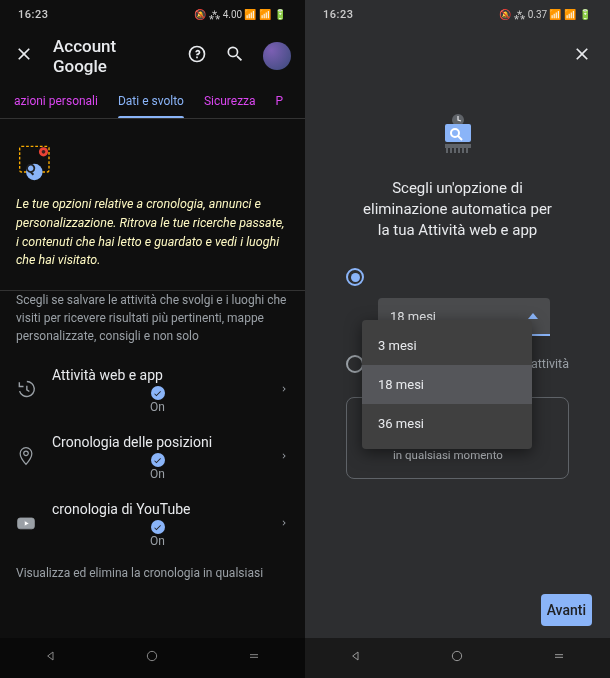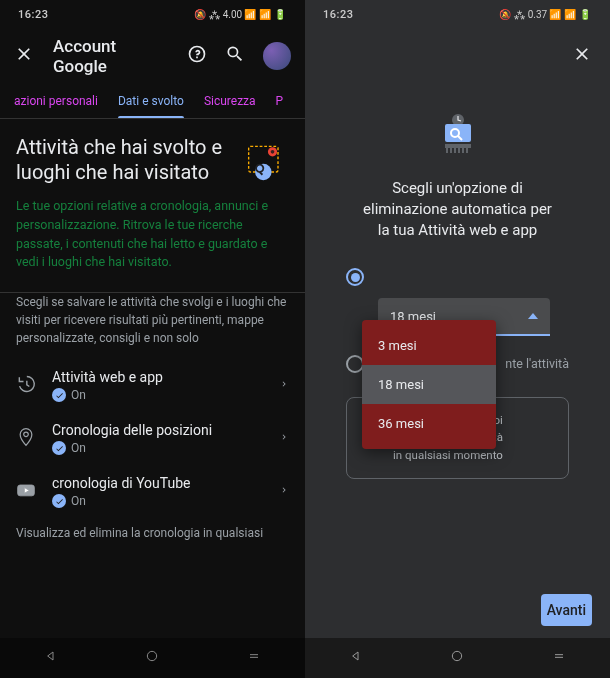--- a/index.html
+++ b/index.html
@@ -22,32 +22,32 @@
     .tabs { display: flex; border-bottom: 1px solid #333; padding: 0 4px; overflow: hidden; }
     .tab { padding: 10px 10px; font-size: 12px; color: #d946ef; white-space: nowrap; position: relative; }
     .tab.active { color: #8ab4f8; }
     .tab.active::after { content: ''; position: absolute; bottom: 0; left: 10px; right: 10px; height: 2px; background: #8ab4f8; border-radius: 2px 2px 0 0; }
     
     .hero { padding: 16px 16px 8px; display: flex; gap: 10px; }
     .hero-text { flex: 1; font-size: 20px; line-height: 1.25; font-weight: 400; }
     .hero-icon { width: 44px; height: 44px; position: relative; margin-top: 4px; }
     .hero-icon svg { width: 44px; height: 44px; }
     
-    .subtext { padding: 4px 16px 20px; font-size: 12.5px; line-height: 1.5; color: #15803d; }
+    .subtext { padding: 4px 16px 20px; font-size: 12.5px; line-height: 1.5; color: #fef9c3; font-style: italic; }
     
     .divider { height: 1px; background: #333; }
     
     .section-title { padding: 18px 16px 6px; font-size: 15px; font-weight: 500; }
     .section-sub { padding: 0 16px 12px; font-size: 12px; line-height: 1.5; color: #9aa0a6; }
     
     .row { display: flex; align-items: center; padding: 10px 16px; gap: 16px; }
     .row-icon svg { width: 20px; height: 20px; fill: #9aa0a6; stroke: #9aa0a6; }
     .row-body { flex: 1; }
     .row-title { font-size: 14px; margin-bottom: 3px; }
-    .row-status { display: flex; align-items: center; gap: 5px; font-size: 12px; color: #9aa0a6; }
+    .row-status { display: flex; align-items: center; font-size: 12px; color: #9aa0a6; flex-direction: column; }
     .check-badge { width: 14px; height: 14px; border-radius: 50%; background: #8ab4f8; display: flex; align-items: center; justify-content: center; }
     .check-badge svg { width: 9px; height: 9px; fill: #202124; }
     .chevron svg { width: 10px; height: 14px; fill: #9aa0a6; }
     
     .footer-link { padding: 8px 16px; font-size: 12px; color: #9aa0a6; }
     
     .navbar { position: absolute; bottom: 0; left: 0; right: 0; height: 40px; display: flex; justify-content: space-around; align-items: center; background: rgba(0,0,0,0.4); }
     .navbar svg { width: 16px; height: 16px; fill: none; stroke: #888; stroke-width: 1.5; }
     .close-top { position: absolute; top: 44px; right: 18px; z-index: 5; }
     .close-top svg { width: 20px; height: 20px; fill: #e8eaed; }
@@ -65,21 +65,21 @@
     
     .select-box { margin-left: 32px; width: 172px; height: 38px; background: #4a4b4d; border-radius: 4px 4px 0 0; border-bottom: 2px solid #8ab4f8; display: flex; align-items: center; justify-content: space-between; padding: 0 12px; font-size: 13px; margin-bottom: 8px; position: relative; z-index: 20; }
     .select-box svg { width: 10px; height: 6px; fill: #8ab4f8; }
     
     .radio-row2 { display: flex; gap: 14px; align-items: center; padding: 10px 0; }
     .partial-text { font-size: 12.5px; color: #9aa0a6; }
     
     .info-card { border: 1px solid #5f6368; border-radius: 8px; padding: 14px 10px; margin-top: 14px; display: flex; gap: 12px; font-size: 11.5px; line-height: 1.5; color: #bdc1c6; }
     .info-card svg { width: 24px; height: 24px; flex-shrink: 0; fill: #9aa0a6; }
     
-    .dropdown-popup { position: absolute; top: 320px; left: 57px; right: 24px; width: 134px; background: #7f1d1d; border-radius: 4px; box-shadow: 0 4px 16px rgba(0,0,0,0.5); z-index: 30; overflow: hidden; padding: 6px 0;}
+    .dropdown-popup { position: absolute; top: 320px; left: 57px; right: 24px; width: 170px; background: #404040; border-radius: 4px; box-shadow: 0 4px 16px rgba(0,0,0,0.5); z-index: 30; overflow: hidden; padding: 6px 0;}
     .dd-item { padding: 12px 16px; font-size: 13px; }
     .dd-item.selected { background: #55565a; }
     
     .action-bar { position: absolute; bottom: 52px; right: 18px; display: flex; gap: 10px; align-items: center; z-index: 10;}
     .btn-text { color: #8ab4f8; font-size: 14px; padding: 8px 14px; font-weight: 500; }
     .btn-filled { background: #8ab4f8; color: #202124; font-size: 14px; padding: 8px 6px; border-radius: 4px; font-weight: 500; }
     
     .right-navbar { position: absolute; bottom: 0; left: 0; right: 0; height: 40px; display: flex; justify-content: space-around; align-items: center; background: #1a1a1a; z-index: 10; }
     .right-navbar svg { width: 16px; height: 16px; fill: none; stroke: #999; stroke-width: 1.5; }
   </style>
@@ -111,21 +111,20 @@
   </div>
 
   <div class="tabs">
     <div class="tab">azioni personali</div>
     <div class="tab active">Dati e svolto</div>
     <div class="tab">Sicurezza</div>
     <div class="tab">P</div>
   </div>
 
   <div class="hero">
-    <div class="hero-text">Attività che hai svolto e luoghi che hai visitato</div>
     <div class="hero-icon">
       <svg viewBox="0 0 48 48">
         <rect x="4" y="8" width="32" height="28" rx="2" fill="none" stroke="#f9ab00" stroke-width="1.5" stroke-dasharray="3,2"></rect>
         <circle cx="30" cy="14" r="5" fill="#ea4335"></circle>
         <circle cx="30" cy="14" r="2" fill="#3c1f1f"></circle>
         <circle cx="20" cy="36" r="9" fill="#8ab4f8"></circle>
         <path d="M16 36 l3 3 m-3-3 a4 4 0 1 1 0.1 0" stroke="#202124" stroke-width="2" fill="none"></path>
       </svg>
     </div>
   </div>

